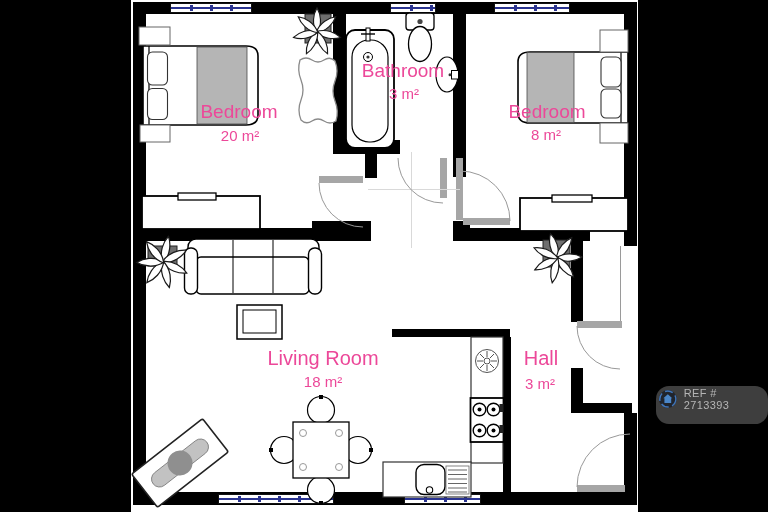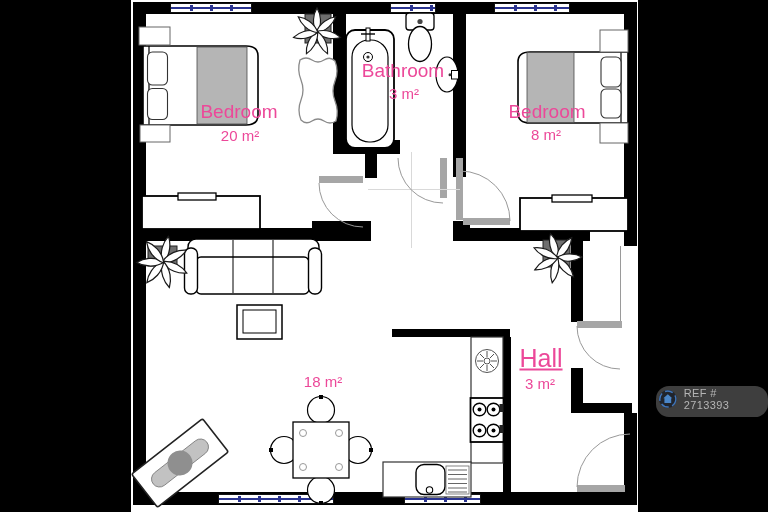--- a/index.html
+++ b/index.html
@@ -12,21 +12,21 @@
   .thin{position:absolute;background:#9a9a9a;}
   .win{position:absolute;background:#fff;border:1px solid #111;box-sizing:border-box;}
   .win::after{content:"";position:absolute;left:0;right:0;top:50%;height:2px;margin-top:-1px;background:#2a3390;}
   .win::before{content:"";position:absolute;left:2px;right:2px;top:1px;bottom:1px;
     background:repeating-linear-gradient(90deg,transparent 0 17px,#2a3390 17px 20px);}
   .overlay{position:absolute;left:0;top:0;}
   .room-label{position:absolute;transform:translate(-50%,-50%);color:#ec4899;white-space:nowrap;}
   .lbl-big{font-size:19px;}
   .lbl-area{font-size:15px;}
   .ref-badge{position:absolute;left:656px;top:386px;height:26px;background:#3e3e3e;border-radius:13px;
-    display:flex;align-items:center;gap:6px;padding:0 11px 5px 2px;}
+    display:flex;align-items:center;gap:6px;padding:0 11px 12px 2px;}
   .ref-badge .txt{font-size:11px;color:#b5b5b5;letter-spacing:.4px;}
   .badge-icon{width:22px;height:22px;display:block;}
 </style>
 </head>
 <body>
 
 <div class="stage">
   <div class="plan-bg"></div>
 
   <div class="wall" style="left:133px;top:2px;width:504px;height:12px;"></div>
@@ -230,22 +230,23 @@
       <use href="#plant7" transform="translate(557,258) scale(1.2) rotate(-15)"></use>
     </g>
   </svg>
 
   <div class="room-label lbl-big" style="left:239px;top:112px;">Bedroom</div>
   <div class="room-label lbl-area" style="left:240px;top:135px;">20 m²</div>
   <div class="room-label lbl-big" style="left:403px;top:71px;">Bathroom</div>
   <div class="room-label lbl-area" style="left:404px;top:93px;">3 m²</div>
   <div class="room-label lbl-big" style="left:547px;top:112px;">Bedroom</div>
   <div class="room-label lbl-area" style="left:546px;top:134px;">8 m²</div>
+  <div class="room-label" style="left:323px;top:358px;font-size:20px;">Living Room</div>
   <div class="room-label lbl-area" style="left:323px;top:381px;">18 m²</div>
-  <div class="room-label" style="left:541px;top:358px;font-size:25px;text-decoration:underline;">Hall</div>
+  <div class="room-label" style="left:541px;top:358px;font-size:20px;">Hall</div>
   <div class="room-label lbl-area" style="left:540px;top:383px;">3 m²</div>
 
   <div class="ref-badge">
     <svg class="badge-icon" viewBox="0 0 22 22">
       <circle cx="11" cy="11" r="10" fill="#20242c"></circle>
       <circle cx="11" cy="11" r="9" fill="none" stroke="#3f74b8" stroke-width="1.6" stroke-dasharray="9 4"></circle>
       <path d="M11,5.6 L16,10.2 L14.8,10.2 L14.8,15.6 L7.2,15.6 L7.2,10.2 L6,10.2 Z" fill="#4a86c8"></path>
     </svg>
     <span class="txt">REF # 2713393</span>
   </div>

